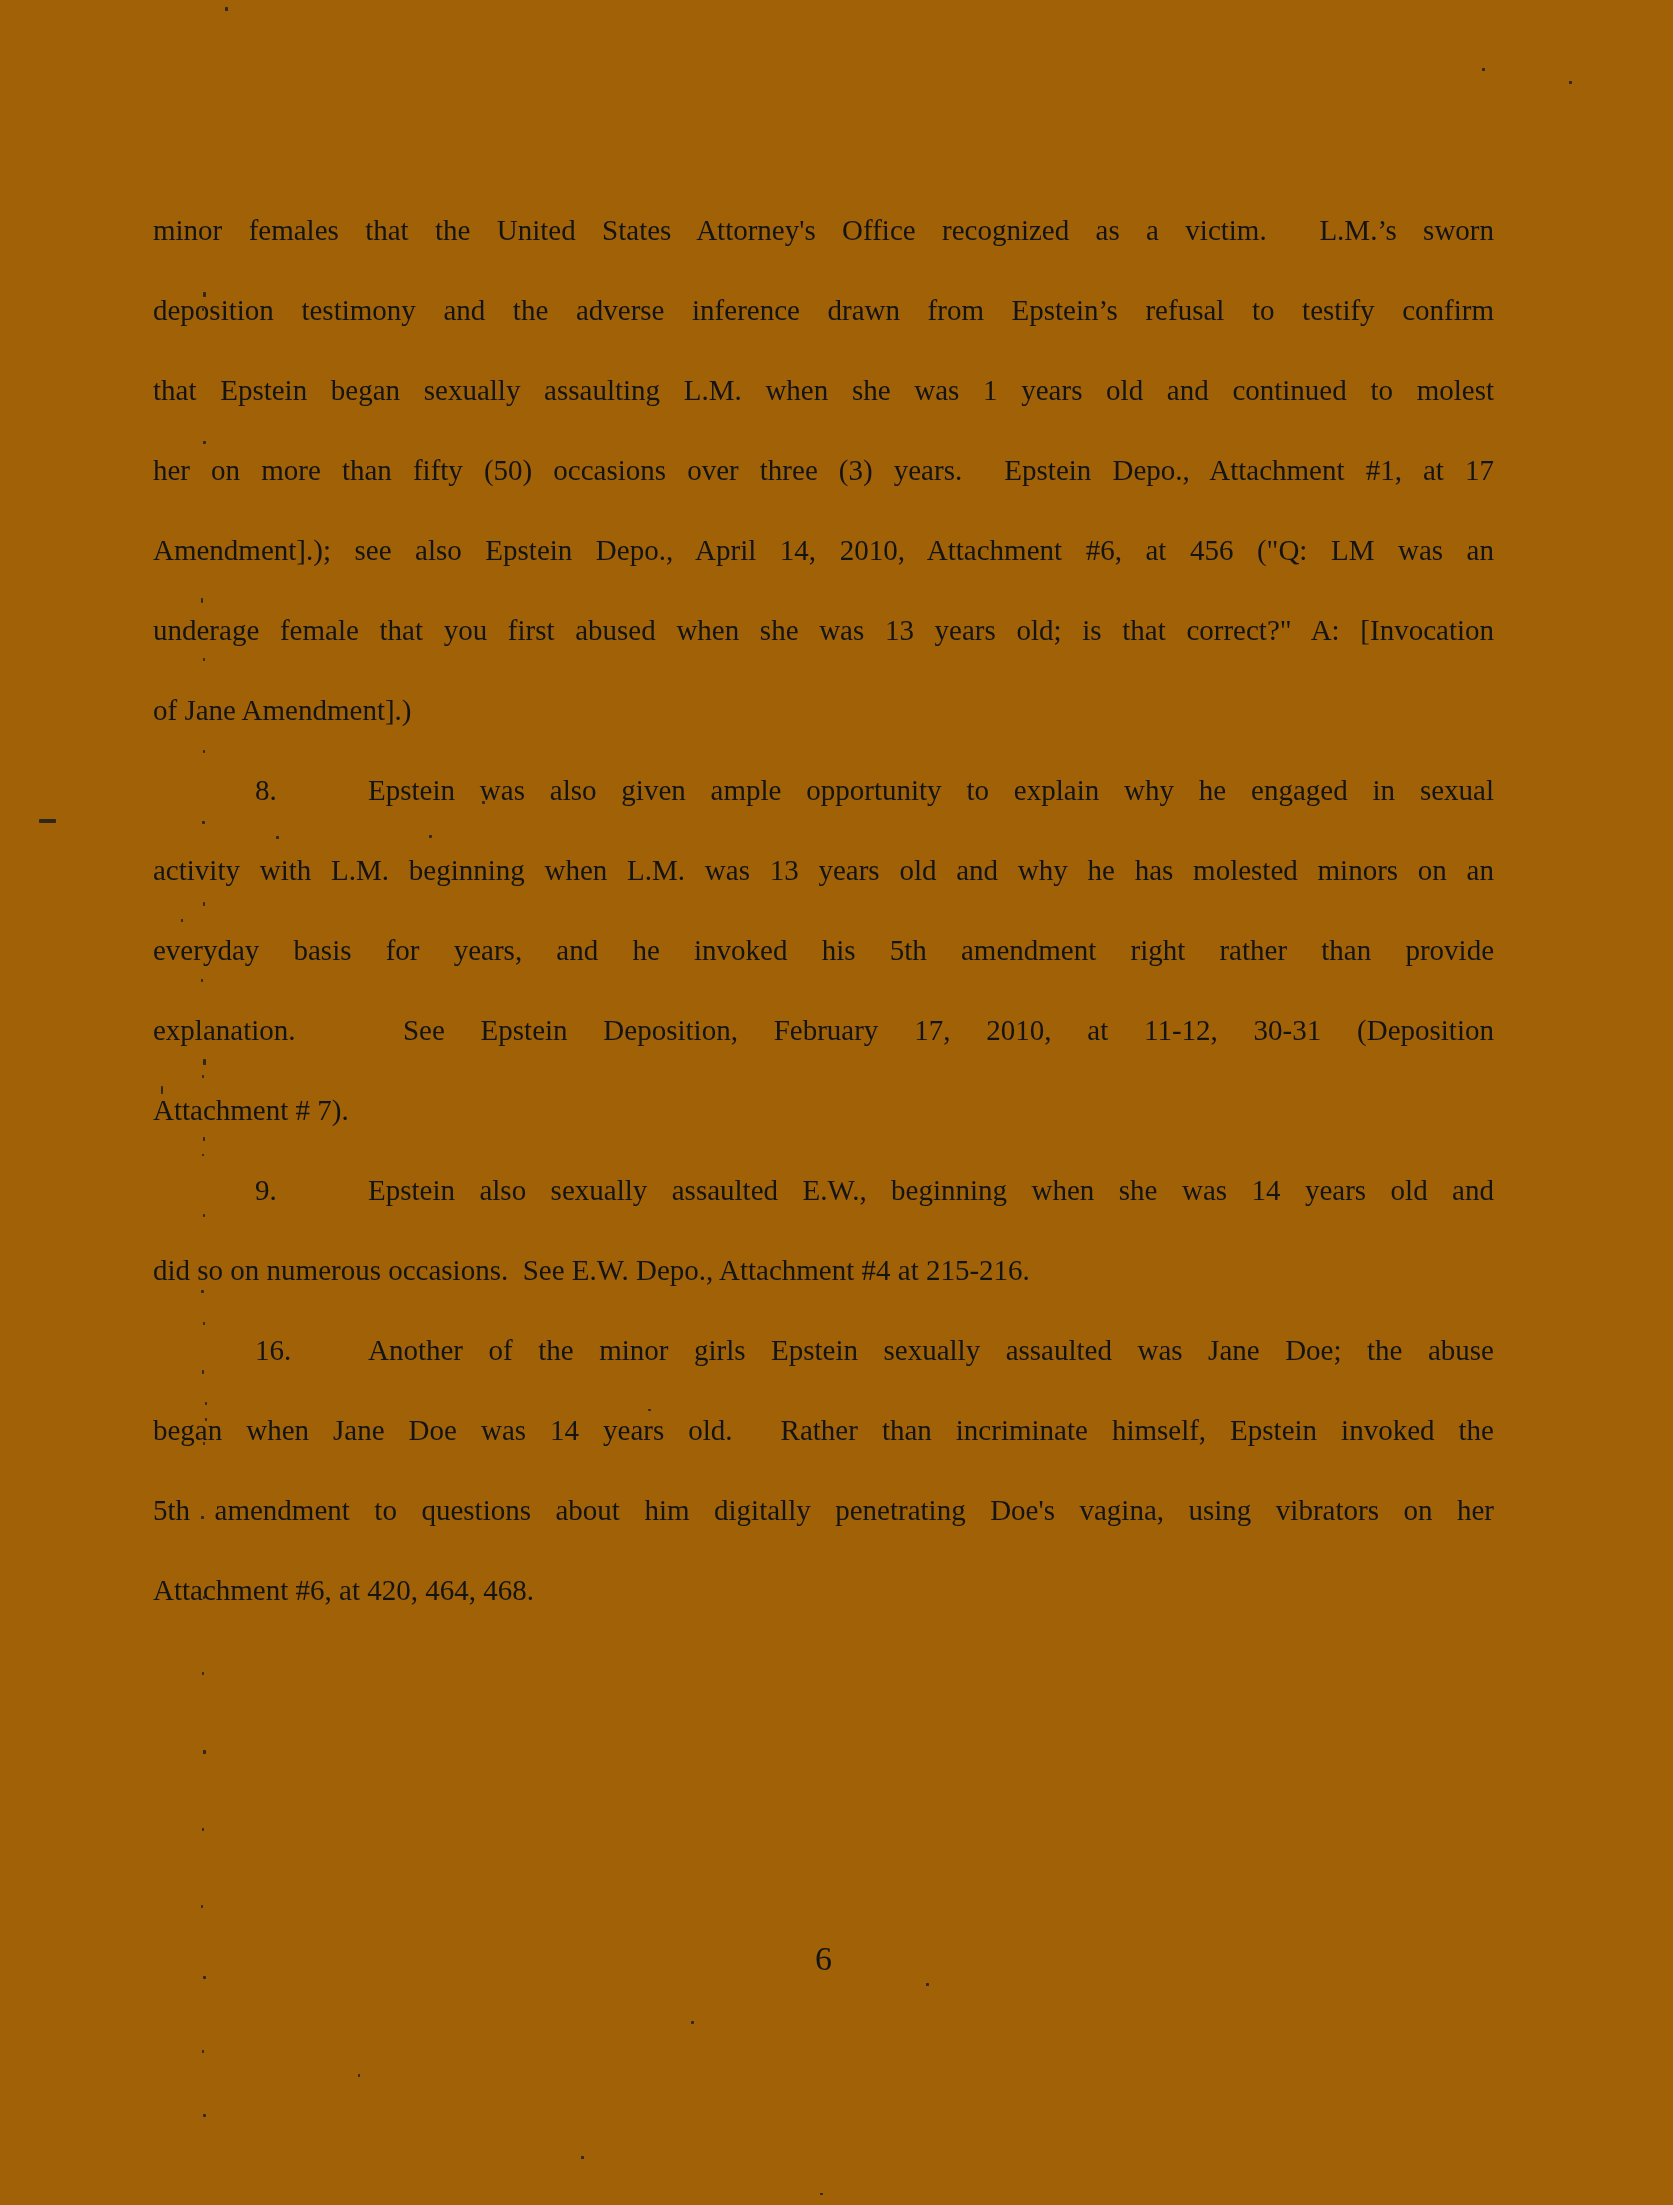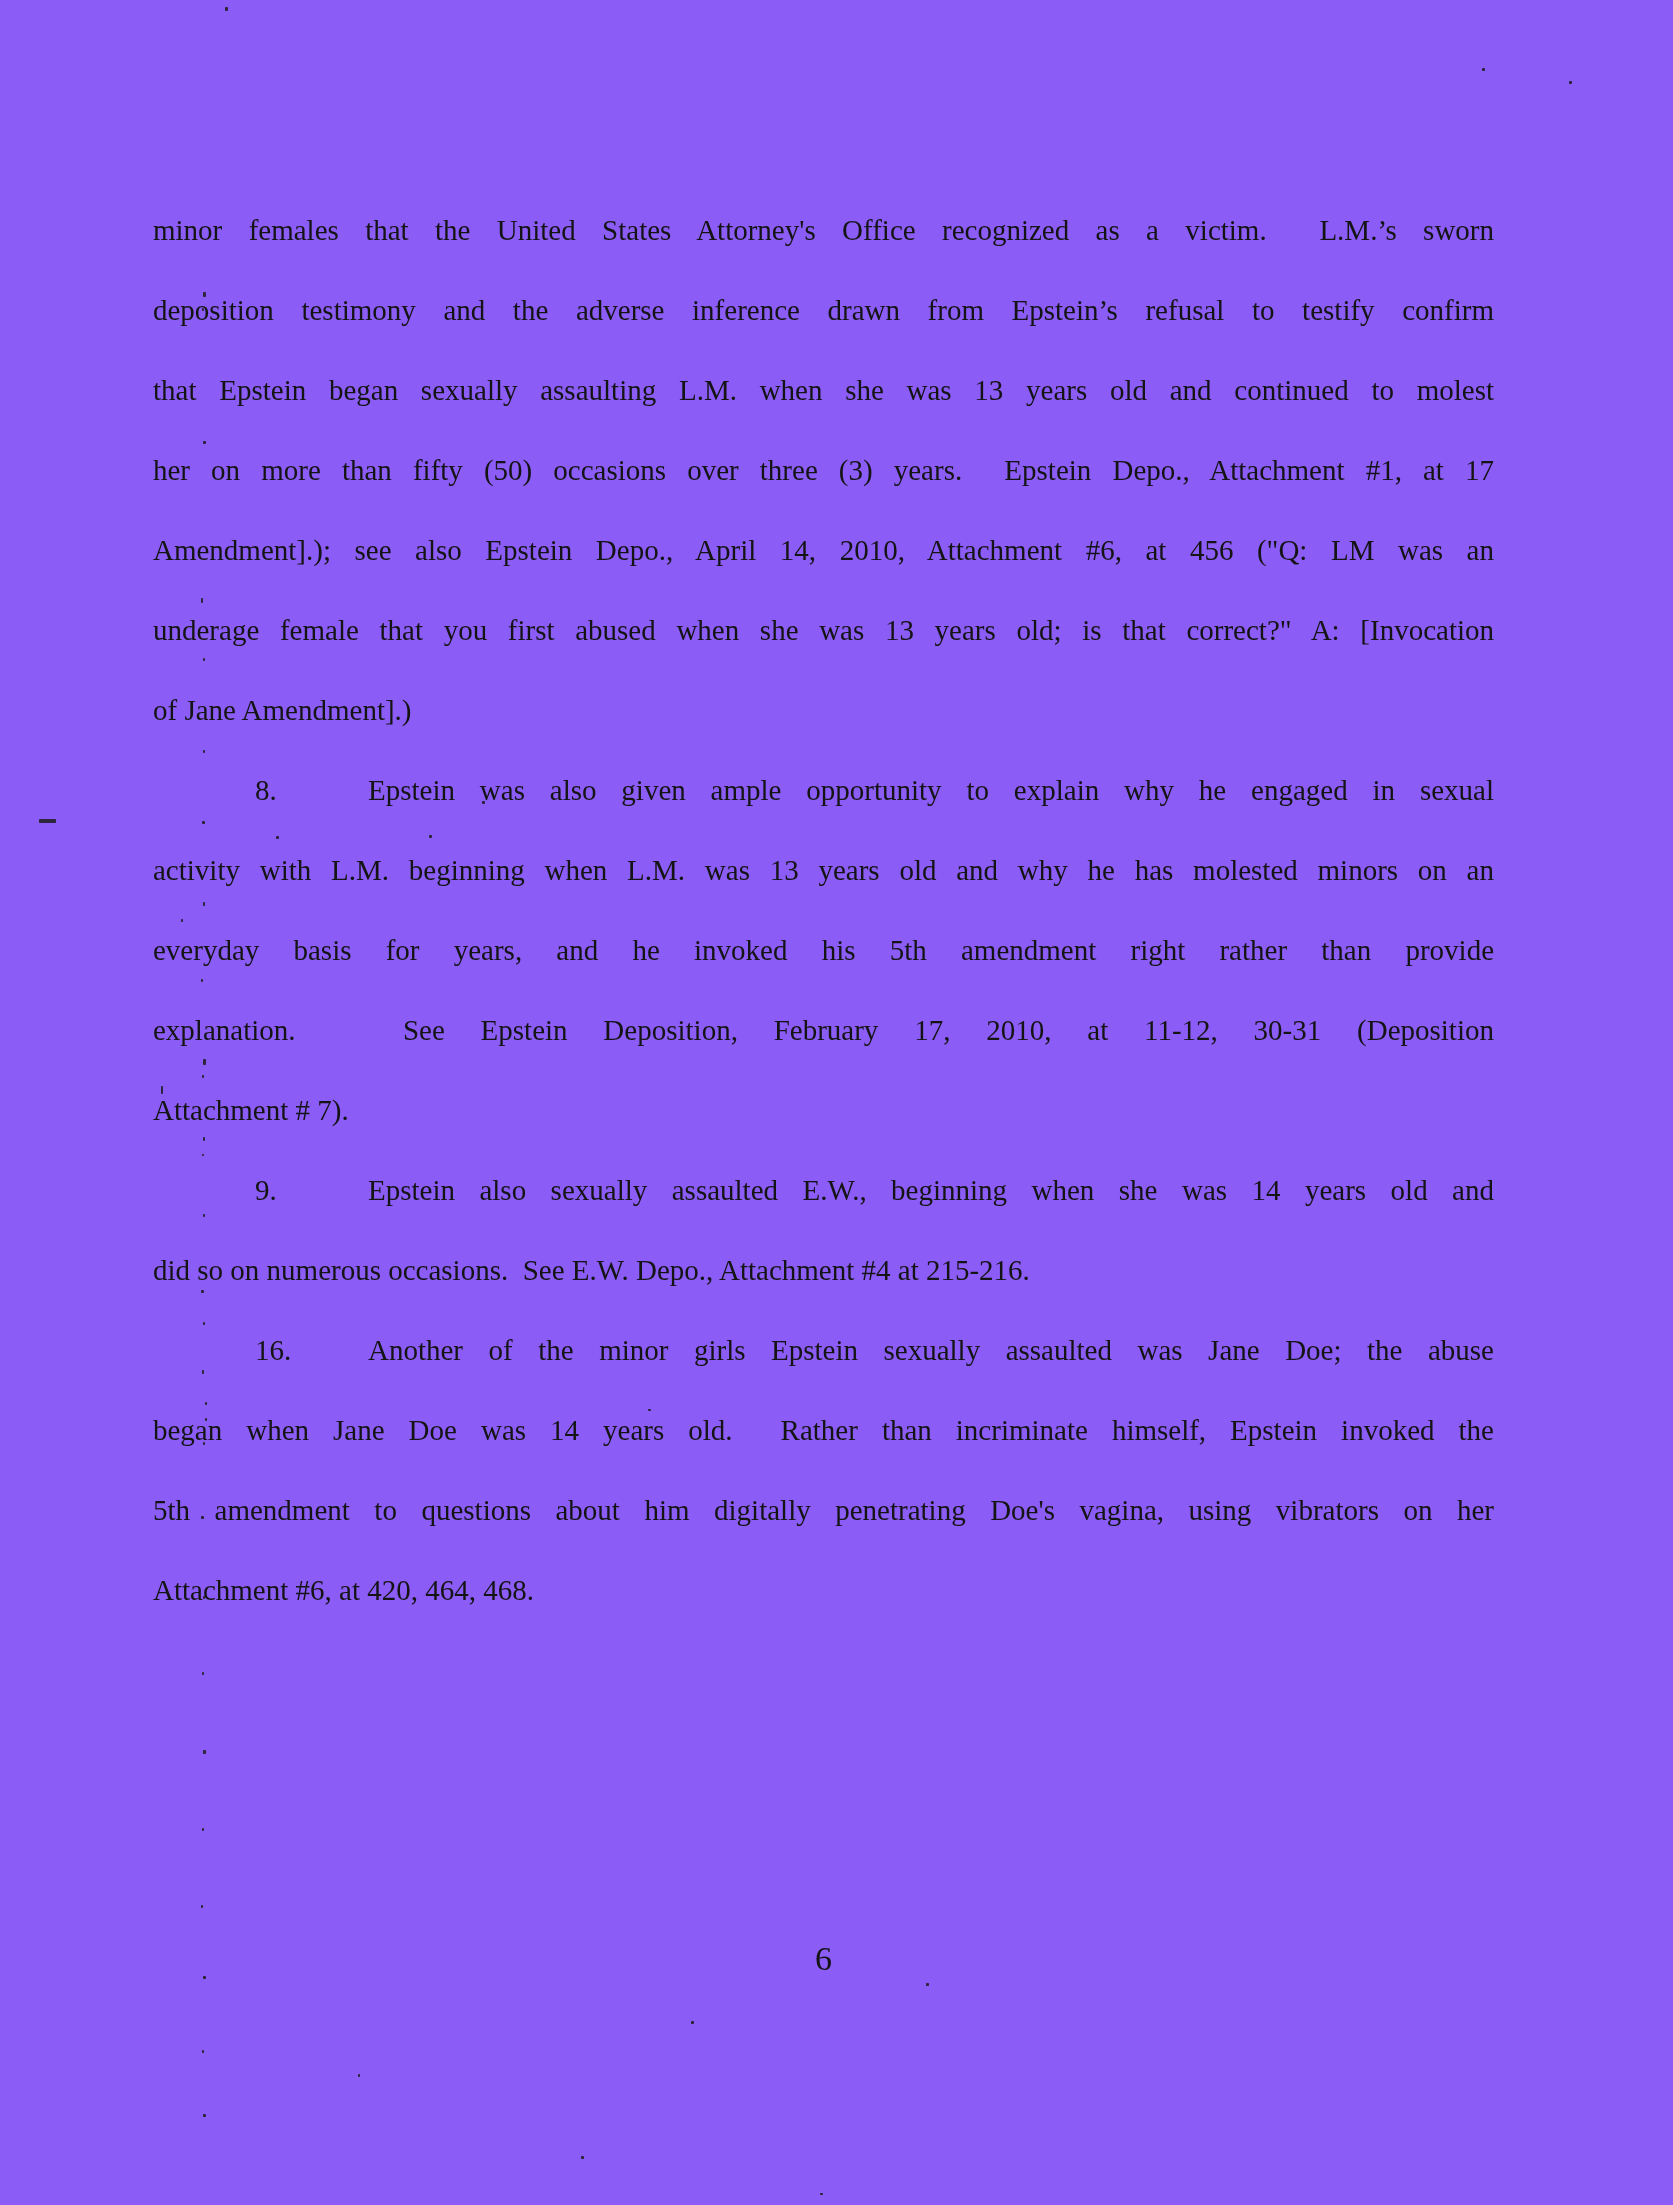--- a/index.html
+++ b/index.html
@@ -1,20 +1,20 @@
 <!DOCTYPE html>
 <html style="font-size:11px"><head>
 <meta charset="utf-8">
 <style>
   html, body { margin: 0; padding: 0; background: #e8e8e8; }
   .page {
     position: relative;
     width: 1674px;
     height: 2205px;
-    background: #8b5cf6;
+    background: #a16207;
     overflow: hidden;
     font-family: "Liberation Serif", "DejaVu Serif", serif;
     color: #141414;
   }
   .text-block {
     position: absolute;
     left: 153px;
     top: 190px;
     width: 1341px;
     font-size: 29px;
@@ -58,21 +58,21 @@
   }
 </style>
 </head>
 <body>
 
 <div class="page">
   <div class="text-block">
       <div>
         <div class="line j"><span>minor females that the United States Attorney's Office recognized as a victim.&nbsp; L.M.’s sworn</span></div>
         <div class="line j"><span>deposition testimony and the adverse inference drawn from Epstein’s refusal to testify confirm</span></div>
-        <div class="line j"><span>that Epstein began sexually assaulting L.M. when she was 13 years old and continued to molest</span></div>
+        <div class="line j"><span>that Epstein began sexually assaulting L.M. when she was 1 years old and continued to molest</span></div>
         <div class="line j"><span>her on more than fifty (50) occasions over three (3) years.&nbsp; Epstein Depo., Attachment #1, at 17</span></div>
         <div class="line j"><span>Amendment].); </span><span class="it">see also</span><span> Epstein Depo., April 14, 2010, Attachment #6, at 456 ("Q: LM was an</span></div>
         <div class="line j"><span>underage female that you first abused when she was 13 years old; is that correct?" A: [Invocation</span></div>
         <div class="line"><span>of Jane Amendment].)</span></div>
       </div>
       <div>
         <div class="line j"><span class="num">8.</span><span>Epstein was also given ample opportunity to explain why he engaged in sexual</span></div>
         <div class="line j"><span>activity with L.M. beginning when L.M. was 13 years old and why he has molested minors on an</span></div>
         <div class="line j"><span>everyday basis for years, and he invoked his 5th amendment right rather than provide</span></div>
         <div class="line j"><span>explanation.&nbsp;&nbsp; </span><span class="it">See</span><span> Epstein Deposition, February 17, 2010, at 11-12, 30-31 (Deposition</span></div>

